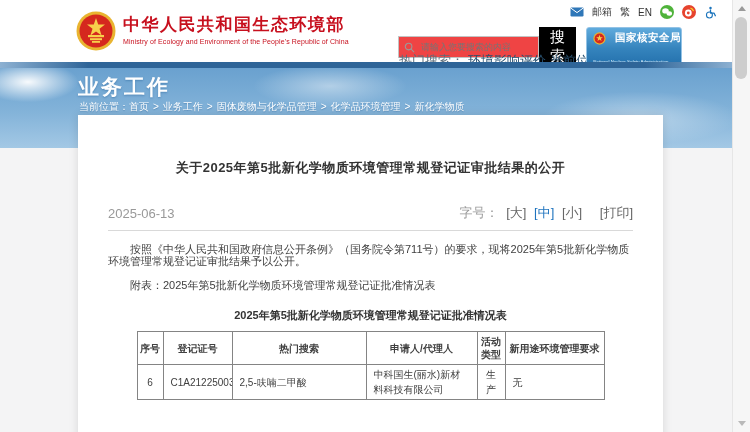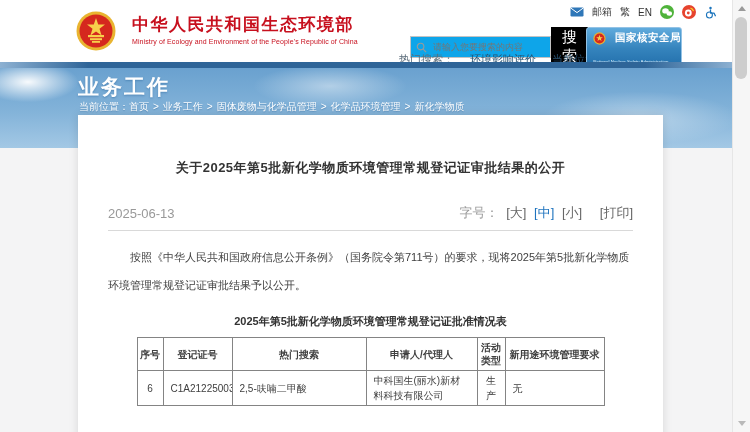--- a/index.html
+++ b/index.html
@@ -1,34 +1,34 @@
 <!DOCTYPE html>
 <html><head>
 <meta charset="utf-8">
 <style>
   html,body{margin:0;padding:0;}
   .page{position:relative;width:750px;height:432px;overflow:hidden;background:#f4f4f5;
         font-family:"Liberation Sans","DejaVu Sans",sans-serif;-webkit-font-smoothing:antialiased;}
 
   
   .header{position:absolute;left:0;top:0;width:733px;height:62px;background:#fff;}
-  .brand{position:absolute;left:76px;top:11px;display:flex;gap:16px;align-items:flex-start;}
+  .brand{position:absolute;left:76px;top:11px;display:flex;gap:7px;align-items:flex-start;}
   .brand .emblem{width:40px;height:40px;flex:0 0 auto;}
   .brand-cn{font-size:17px;font-weight:bold;color:#c7101e;letter-spacing:1.5px;line-height:22px;margin-top:3px;}
   .brand-en{font-size:7px;color:#c7101e;margin-top:2px;white-space:nowrap;letter-spacing:.1px;}
 
   .topbar{position:absolute;left:570px;top:4px;height:16px;display:flex;align-items:center;gap:8px;font-size:10px;color:#333;}
   .topbar .lbl{cursor:pointer;}
   .icon-btn{display:inline-flex;align-items:center;}
 
   .search-row{position:absolute;left:398px;top:27px;display:flex;align-items:center;}
-  .search-box{width:129px;height:20px;border:1px solid #c3c3c3;background:#0ea5e9;display:flex;align-items:center;padding:0 5px;gap:4px;margin-left:12px;}
+  .search-box{width:129px;height:20px;border:1px solid #c3c3c3;background:#ef4444;display:flex;align-items:center;padding:0 5px;gap:4px;}
   .search-box input{border:none;outline:none;font-size:9px;color:#333;width:100px;background:transparent;}
   .search-btn{width:37px;height:40px;background:#000000;color:#fff;font-size:15px;border:none;cursor:pointer;}
-  .hot-row{position:absolute;left:399px;top:52px;font-size:11px;color:#5b6c7a;display:flex;gap:16px;white-space:nowrap;}
+  .hot-row{position:absolute;left:399px;top:52px;font-size:13px;color:#5b6c7a;display:flex;gap:4px;white-space:nowrap;}
   .hot-row .hot-link{color:#28506f;cursor:pointer;}
 
   .nnsa{position:absolute;left:586px;top:27px;width:94px;height:37px;border:1px solid #93c2e5;border-radius:3px;
         background:linear-gradient(180deg,#60abdd 0%,#3584bd 55%,#2471ad 100%);color:#fff;overflow:hidden;cursor:pointer;}
   .nnsa-top{display:flex;align-items:center;gap:3px;padding:3px 0 15px 6px;justify-content:space-between;}
   .nnsa-title{font-size:10.5px;font-weight:bold;letter-spacing:.5px;white-space:nowrap;}
   .nnsa-sub{font-size:8px;transform:scale(.55);transform-origin:14px 0;white-space:nowrap;color:#dcedf9;margin-top:-1px;}
   .nnsa-enter{font-size:9px;text-align:center;margin-top:-1px;letter-spacing:1px;color:#fff;text-shadow:0 1px 1px rgba(0,40,80,.4);}
 
   
@@ -50,21 +50,21 @@
   .card{position:absolute;left:78px;top:115px;width:585px;height:330px;background:#fff;
         box-shadow:0 0 9px rgba(0,0,0,.12);}
   .article{padding:44px 30px 0;}
   .art-title{text-align:center;font-size:13px;font-weight:bold;color:#333;letter-spacing:.5px;}
   .meta{display:flex;justify-content:space-between;align-items:center;margin-top:27px;font-size:13px;color:#999;}
   .meta-right span{margin-left:4px;}
   .size-opt{color:#666;cursor:pointer;}
   .size-opt.active{color:#1e73be;}
   .print-btn{color:#666;cursor:pointer;margin-left:14px !important;}
   .divider{border-top:1px solid #d9d9d9;margin-top:8px;}
-  .para{margin-top:12px;font-size:11px;line-height:28px;color:#404040;text-indent:2em;}
+  .para{margin-top:12px;font-size:11px;line-height:12px;color:#404040;text-indent:2em;}
   .attach{margin-top:11px;font-size:11px;color:#404040;text-indent:2em;}
   .attach-label{margin-top:17px;font-size:11px;font-weight:bold;color:#333;text-indent:2em;}
   .tbl-title{margin-top:15px;text-align:center;font-size:11px;font-weight:bold;color:#333;}
 
   table.approval{margin:8px auto 0;border-collapse:collapse;table-layout:fixed;width:467px;font-size:10px;color:#404040;}
   table.approval th,table.approval td{border:1px solid #848484;overflow:hidden;}
   table.approval th{font-weight:bold;text-align:center;padding:2px 2px;line-height:13px;height:28px;}
   table.approval td{padding:2px 7px;line-height:15px;}
   td.c{text-align:center;}
   tr.data-row{height:34px;}
@@ -179,20 +179,21 @@
           <span>字号：</span>
           <span class="size-opt">[大]</span>
           <span class="size-opt active">[中]</span>
           <span class="size-opt">[小]</span>
           <span class="size-opt print-btn">[打印]</span>
         </span>
       </div>
       <div class="divider"></div>
 
       <div class="para">按照《中华人民共和国政府信息公开条例》（国务院令第711号）的要求，现将2025年第5批新化学物质环境管理常规登记证审批结果予以公开。</div>
+      <div class="attach">附表：2025年第5批新化学物质环境管理常规登记证批准情况表</div>
       <div class="tbl-title">2025年第5批新化学物质环境管理常规登记证批准情况表</div>
 
       <table class="approval">
         <colgroup>
           <col style="width:26px">
             <col style="width:69px">
             <col style="width:134px">
           <col style="width:111px">
             <col style="width:28px">
             <col style="width:99px">

